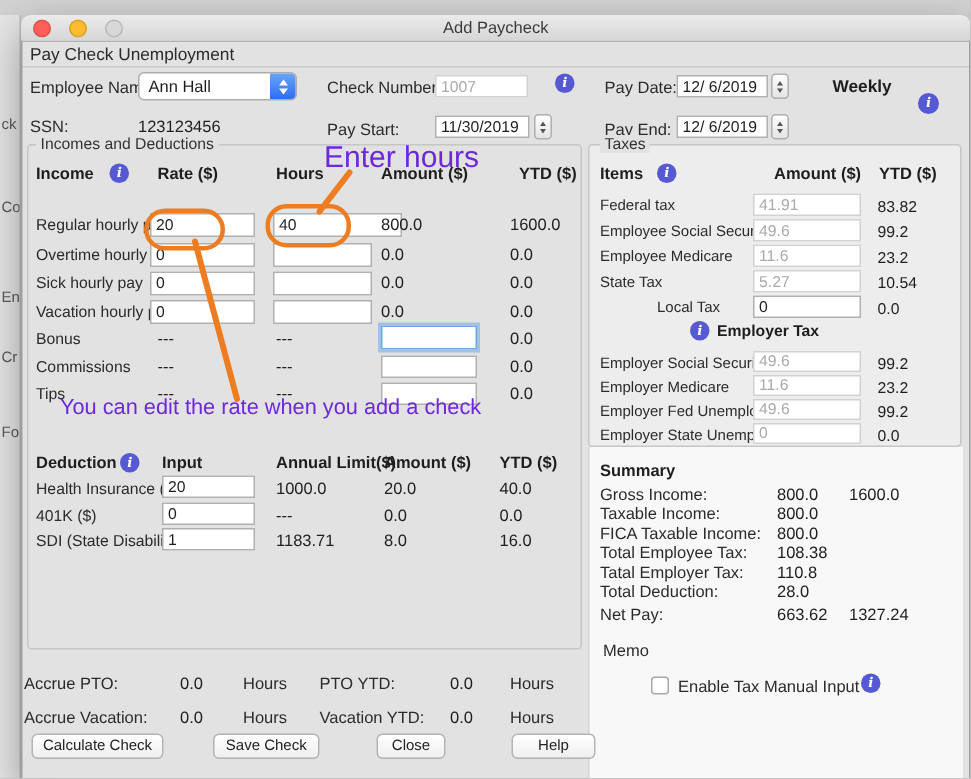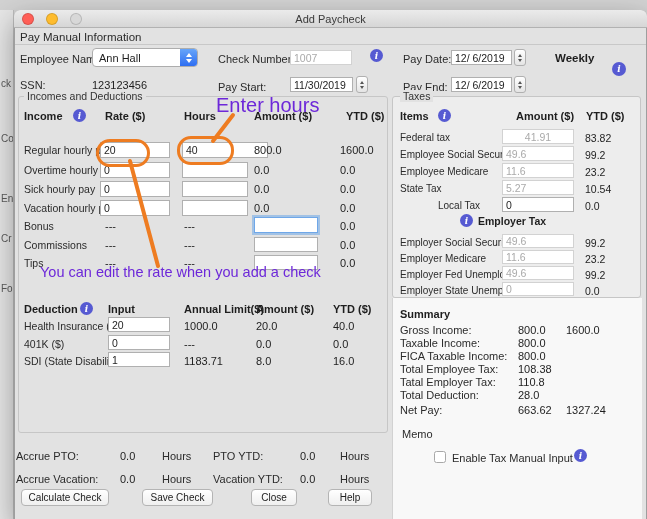--- a/index.html
+++ b/index.html
@@ -67,21 +67,21 @@
     <span class="frag" style="top:273px;">Fo</span>
   </div>
 
   <div class="dialog"></div>
   <div class="titlebar"></div>
   <span class="tl" style="left:22px;background:#ff5f57;"></span>
   <span class="tl" style="left:46px;background:#febc2e;"></span>
   <span class="tl" style="left:70px;background:#d8d8d8;"></span>
   <div class="dlg-title">Add Paycheck</div>
 
-  <span class="abs lbl" style="left:20px;top:31px;font-size:11.5px;">Pay Manual Information</span>
+  <span class="abs lbl" style="left:20px;top:31px;font-size:11.5px;">Pay Check Unemployment</span>
   <div class="sepline" style="left:15px;top:44px;width:631px;"></div>
 
   <span class="abs lbl" style="left:20px;top:53px;">Employee Name:</span>
   <div class="dropdown" style="left:92px;top:48px;width:106px;height:19px;">
     <span class="dd-text">Ann Hall</span>
     <span class="dd-btn">
         <i class="tri-up-w"></i>
         <i class="tri-dn-w"></i>
       </span>
   </div>
@@ -192,21 +192,21 @@
   <div class="gbox" style="left:392px;top:96px;width:249px;height:202px;background:#ededed;"></div>
   <span class="gbox-label" style="left:400px;top:90px;">Taxes</span>
   <div class="whitepanel"></div>
 
   <span class="abs b" style="left:400px;top:110px;text-align:right;">Items</span>
   <span class="info" style="left:438px;top:109px;">i</span>
   <span class="abs b" style="left:516px;top:110px;">Amount ($)</span>
   <span class="abs b" style="left:586px;top:110px;">YTD ($)</span>
 
   <span class="abs lbl" style="left:400px;top:132px;font-size:10px;">Federal tax</span>
-  <input class="inp dis" style="left: 502px; top: 129px; width: 72px; height: 15px; text-align: center;" readonly="" value="41.91">
+  <input class="inp dis" style="left: 502px; top: 129px; width: 72px; height: 15px;" readonly="" value="41.91">
   <span class="abs" style="left:585px;top:132px;font-size:10.5px;">83.82</span>
 
   <span class="abs lbl" style="left:400px;top:149px;font-size:10px;">Employee Social Security</span>
   <input class="inp dis" style="left: 502px; top: 146px; width: 72px; height: 15px;" readonly="" value="49.6">
   <span class="abs" style="left:585px;top:149px;font-size:10.5px;">99.2</span>
 
   <span class="abs lbl" style="left:400px;top:166px;font-size:10px;">Employee Medicare</span>
   <input class="inp dis" style="left: 502px; top: 163px; width: 72px; height: 15px;" readonly="" value="11.6">
   <span class="abs" style="left:585px;top:166px;font-size:10.5px;">23.2</span>
 
@@ -270,21 +270,21 @@
   <span class="abs lbl" style="left:16px;top:473px;">Accrue Vacation:</span>
   <span class="abs" style="left:120px;top:473px;">0.0</span>
   <span class="abs lbl" style="left:162px;top:473px;">Hours</span>
   <span class="abs lbl" style="left:213px;top:473px;">Vacation YTD:</span>
   <span class="abs" style="left:300px;top:473px;">0.0</span>
   <span class="abs lbl" style="left:340px;top:473px;">Hours</span>
 
   <div class="btn" style="left:21px;top:489px;width:88px;">Calculate Check</div>
   <div class="btn" style="left:142px;top:489px;width:71px;">Save Check</div>
   <div class="btn" style="left:251px;top:489px;width:46px;">Close</div>
-  <div class="btn" style="left:328px;top:489px;width:44px;">Help</div>
+  <div class="btn" style="left:341px;top:489px;width:56px;">Help</div>
 
   <svg class="ann-svg">
     <line x1="233" y1="115" x2="213" y2="141" stroke="#ee7c21" stroke-width="4" stroke-linecap="round"></line>
     <line x1="130" y1="161" x2="158" y2="266" stroke="#ee7c21" stroke-width="4" stroke-linecap="round"></line>
   </svg>
   <div class="circ" style="left:96px;top:139px;width:54px;height:28px;"></div>
   <div class="circ" style="left:177px;top:136px;width:57px;height:29px;"></div>
   <span class="ann-text-big orange" style="left:216px;top:94px;">Enter hours</span>
   <span class="ann-text orange" style="left:40px;top:264px;">You can edit the rate when you add a check</span>
 

